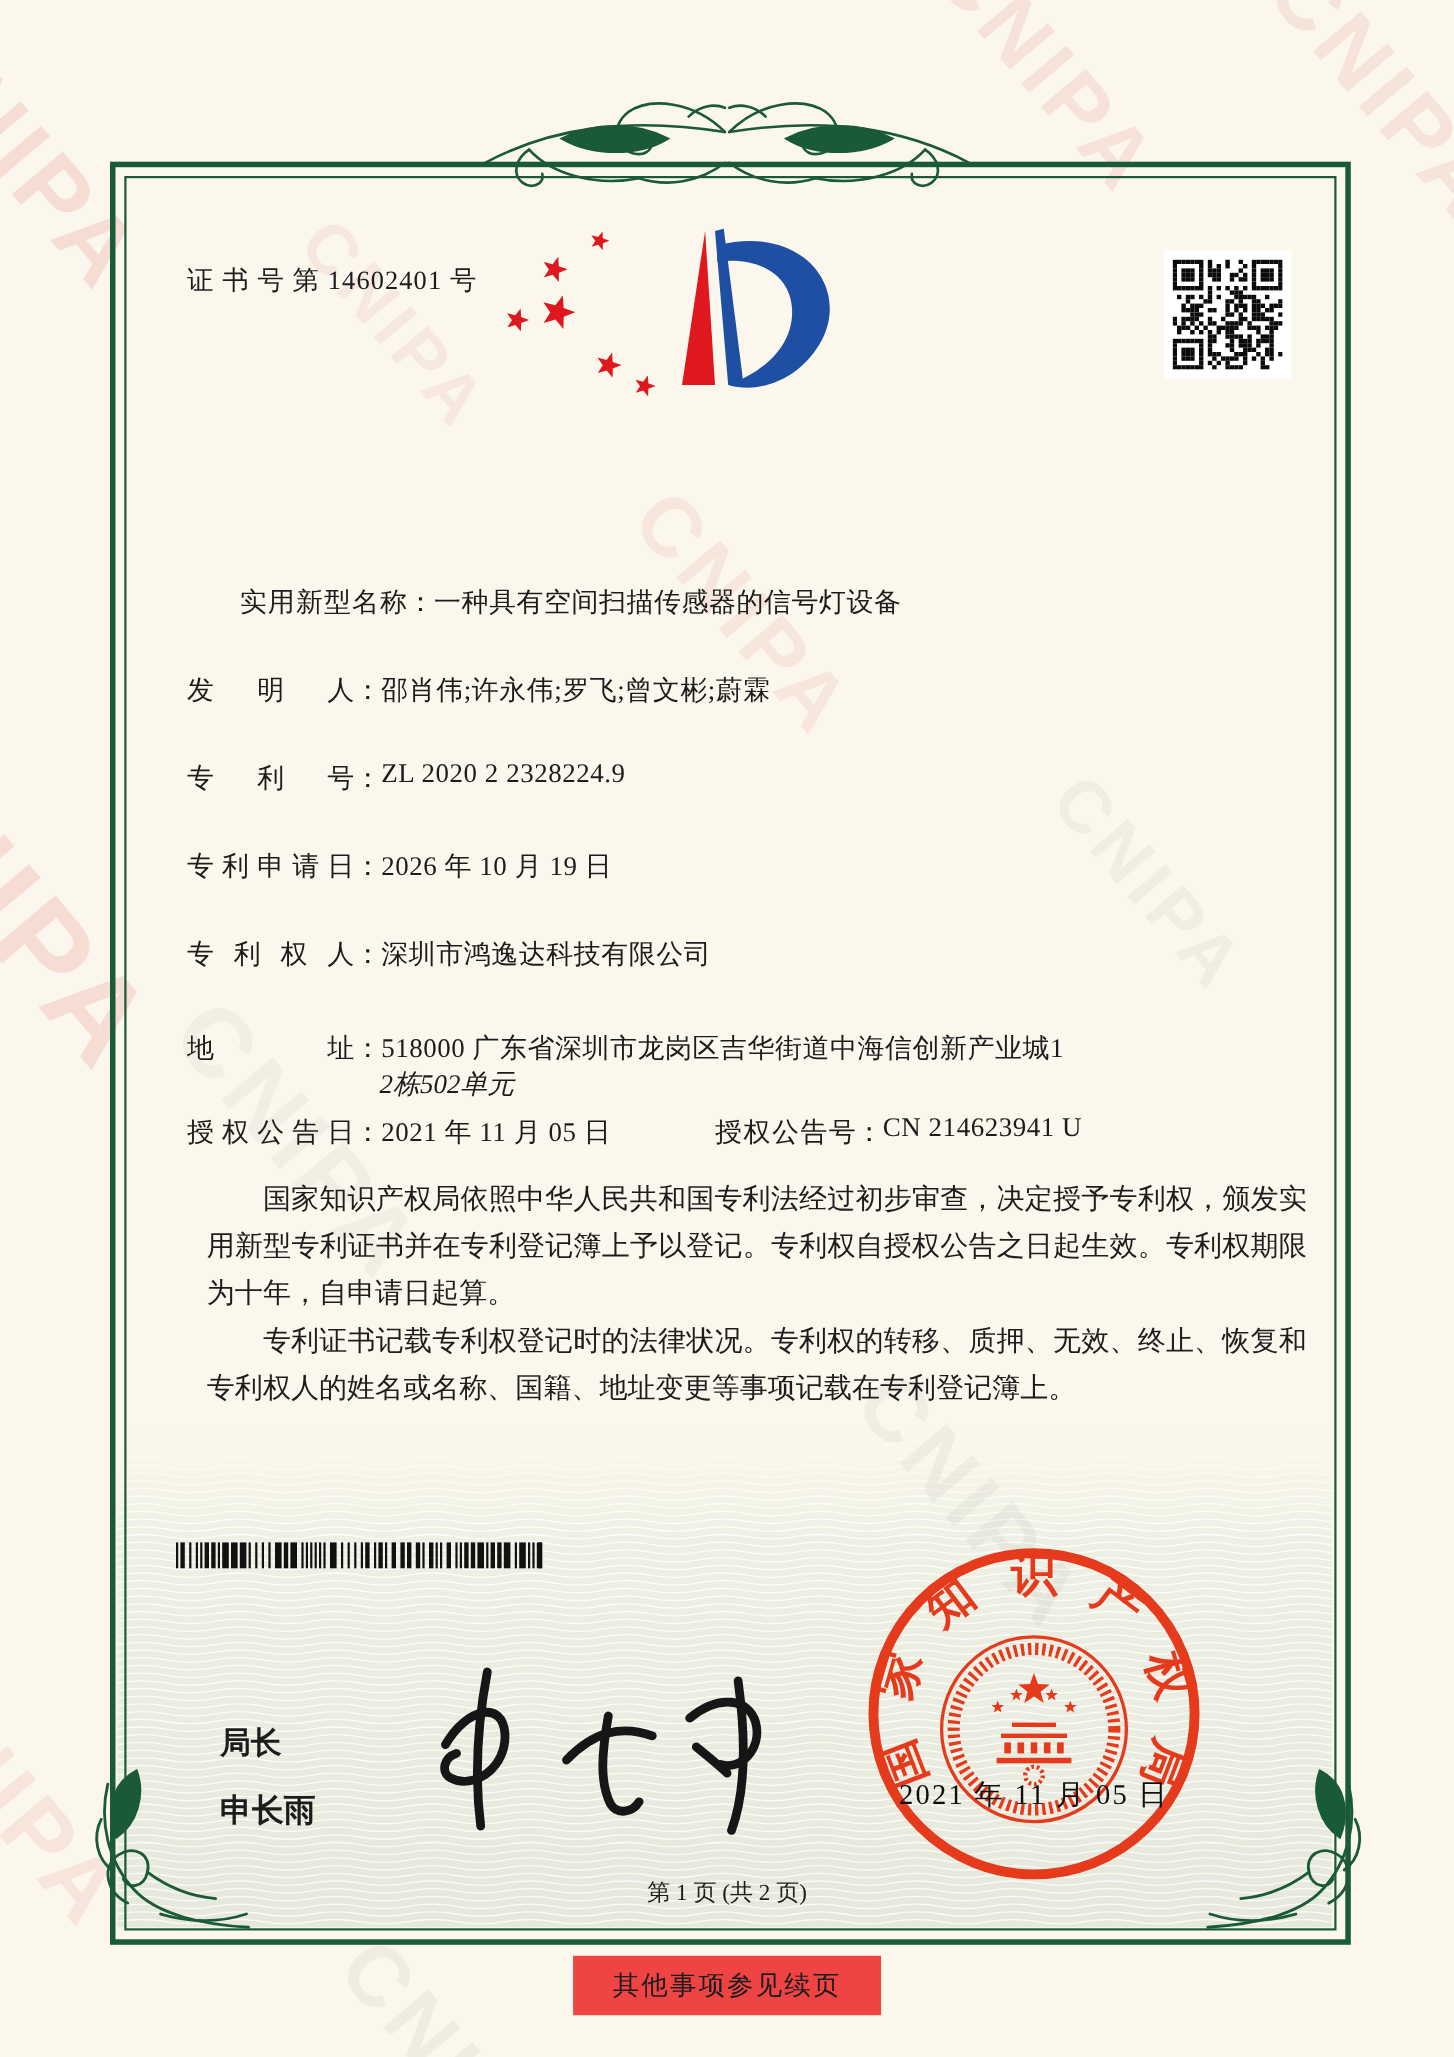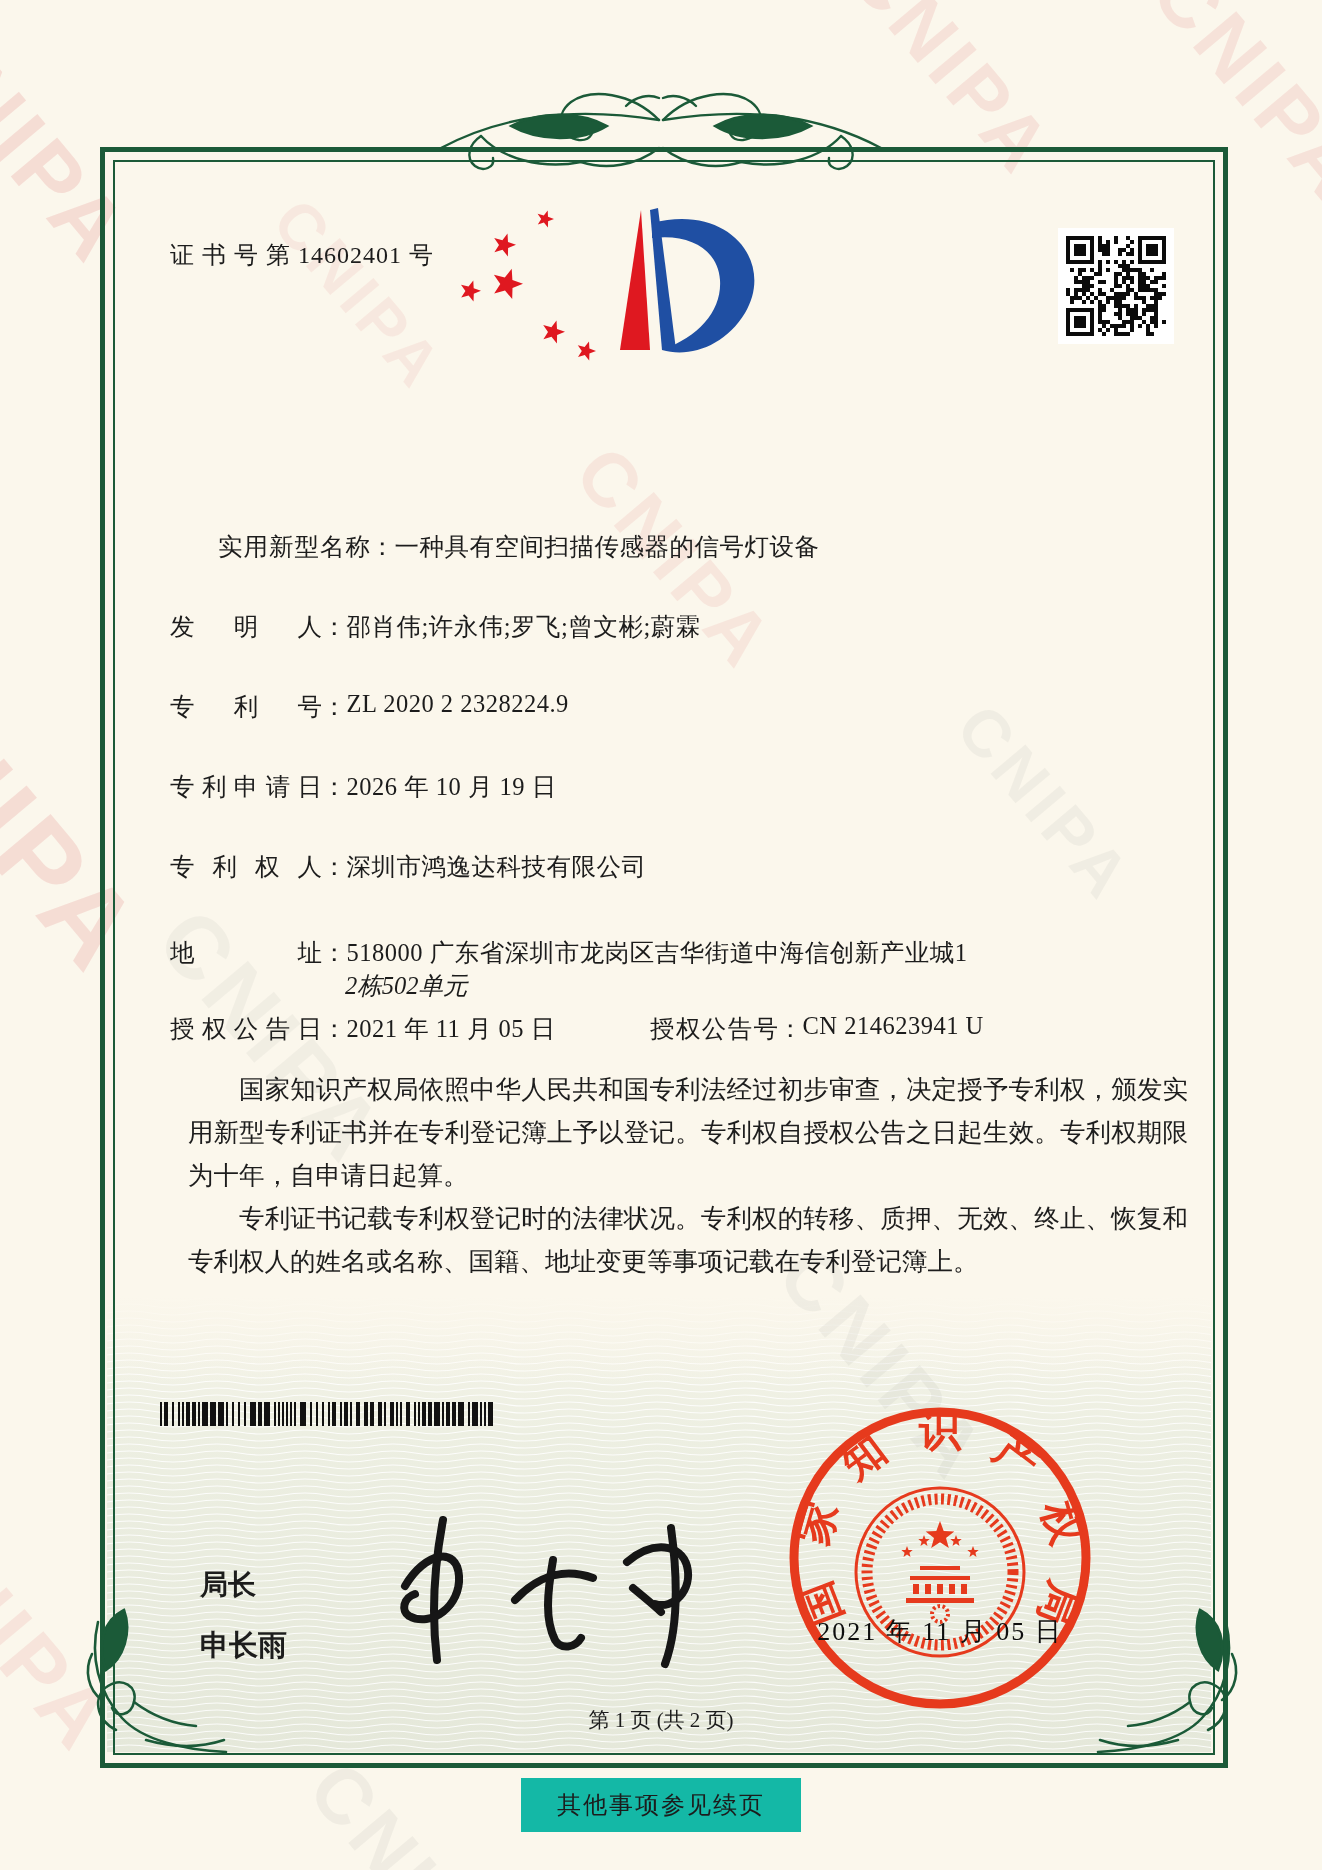--- a/index.html
+++ b/index.html
@@ -51,21 +51,21 @@
     font-family:"Liberation Sans","DejaVu Sans",sans-serif;font-weight:bold;}
   .officer.t{top:1566px;font-size:28px;}
   .officer.n{top:1626px;font-size:29px;}
   .signature{position:absolute;left:365px;top:1502px;z-index:3;}
   .seal{position:absolute;left:780px;top:1398px;z-index:3;}
   .seal-date{position:absolute;left:760px;top:1614px;width:360px;text-align:center;
     font-size:26px;letter-spacing:2px;color:#0e0e0e;z-index:4;}
   .page-info{position:absolute;left:0;top:1706px;width:1322px;text-align:center;
     font-size:21px;z-index:3;}
   .continuation{position:absolute;left:0;top:1778px;width:1322px;text-align:center;z-index:3;}
-  .continuation span{display:inline-block;background:#14b8a6;padding:11px 36px;font-size:24px;
+  .continuation span{display:inline-block;background:#ef4444;padding:11px 36px;font-size:24px;
     letter-spacing:2px;}
 </style>
 </head>
 <body>
 
 <div class="page">
 
   <div class="guilloche">
     <svg id="waves" width="1104" height="457">
         <path d="M0 4 q22 -4,44 0 t44 0 q22 -4,44 0 t44 0 q22 -4,44 0 t44 0 q22 -4,44 0 t44 0 q22 -4,44 0 t44 0 q22 -4,44 0 t44 0 q22 -4,44 0 t44 0 q22 -4,44 0 t44 0 q22 -4,44 0 t44 0 q22 -4,44 0 t44 0 q22 -4,44 0 t44 0 q22 -4,44 0 t44 0 q22 -4,44 0 t44 0" fill="none" stroke="#ffffff" stroke-width="1.2" opacity="0.85"></path>

